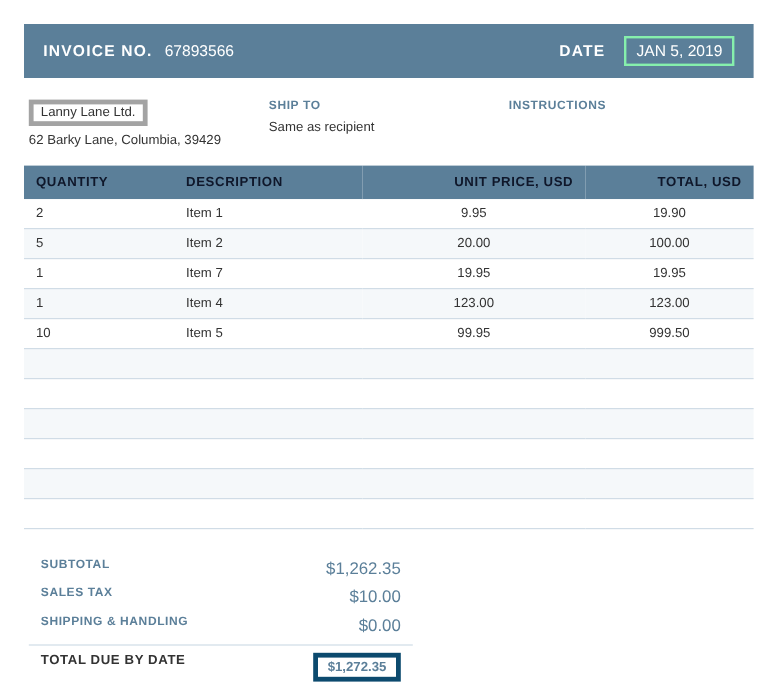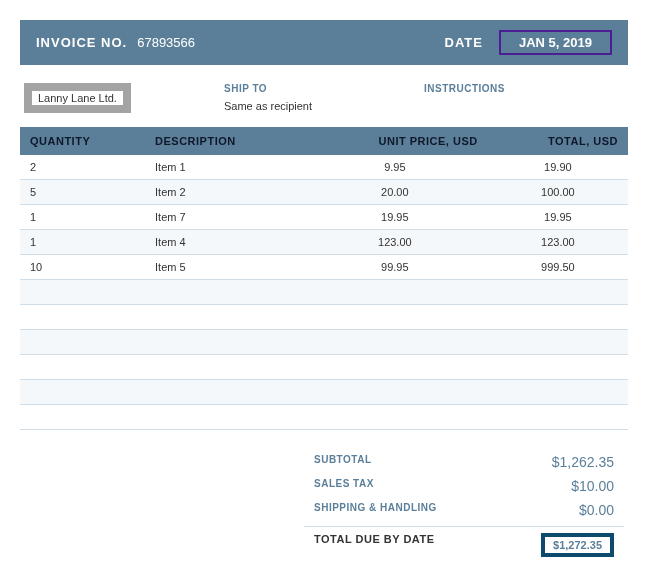--- a/index.html
+++ b/index.html
@@ -33,23 +33,23 @@
       margin-right: auto;
     }
     .invoice-header .date-label {
       font-size: 13px;
       font-weight: bold;
       letter-spacing: 1px;
       margin-right: 16px;
     }
     .invoice-header .date-value {
       font-size: 13px;
-      font-weight: bold;
-      border: 2px solid #4c1d95;
-      padding: 3px 18px;
+      font-weight: normal;
+      border: 2px solid #86efac;
+      padding: 3px 8px;
       color: #fff;
     }
 
     
     .address-row {
       display: flex;
       gap: 0;
       margin-bottom: 12px;
       padding: 0 4px;
     }
@@ -62,21 +62,21 @@
       font-weight: bold;
       letter-spacing: 0.5px;
       margin-bottom: 4px;
     }
     .address-col .col-value {
       font-size: 11px;
       color: #333;
       line-height: 1.5;
     }
     .bill-to-box {
-      border: 8px solid #a3a3a3;
+      border: 4px solid #a3a3a3;
       display: inline-block;
       padding: 1px 6px;
       font-size: 11px;
       color: #333;
     }
 
     
     .invoice-table {
       width: 100%;
       border-collapse: collapse;
@@ -152,39 +152,39 @@
     .total-value-box {
       border: 4px solid #0c4a6e;
       padding: 2px 8px;
       color: #5b7f99;
       font-size: 11px;
       font-weight: bold;
     }
 
     .summary-container {
       display: flex;
-      justify-content: flex-end;
     }
     .summary-inner {
       width: 320px;
     }
   </style>
 </head>
 <body>
 
 <div class="invoice-header">
   <span class="label">INVOICE NO.</span>
   <span class="number">67893566</span>
   <span class="date-label">DATE</span>
   <span class="date-value">JAN 5, 2019</span>
 </div>
 
 <div class="address-row">
   <div class="address-col">
     <div class="bill-to-box">Lanny Lane Ltd.</div>
+    <div class="col-value" style="margin-top:4px;">62 Barky Lane, Columbia, 39429</div>
   </div>
   <div class="address-col">
     <div class="col-label">SHIP TO</div>
     <div class="col-value">Same as recipient</div>
   </div>
   <div class="address-col">
     <div class="col-label">INSTRUCTIONS</div>
     <div class="col-value"></div>
   </div>
 </div>

